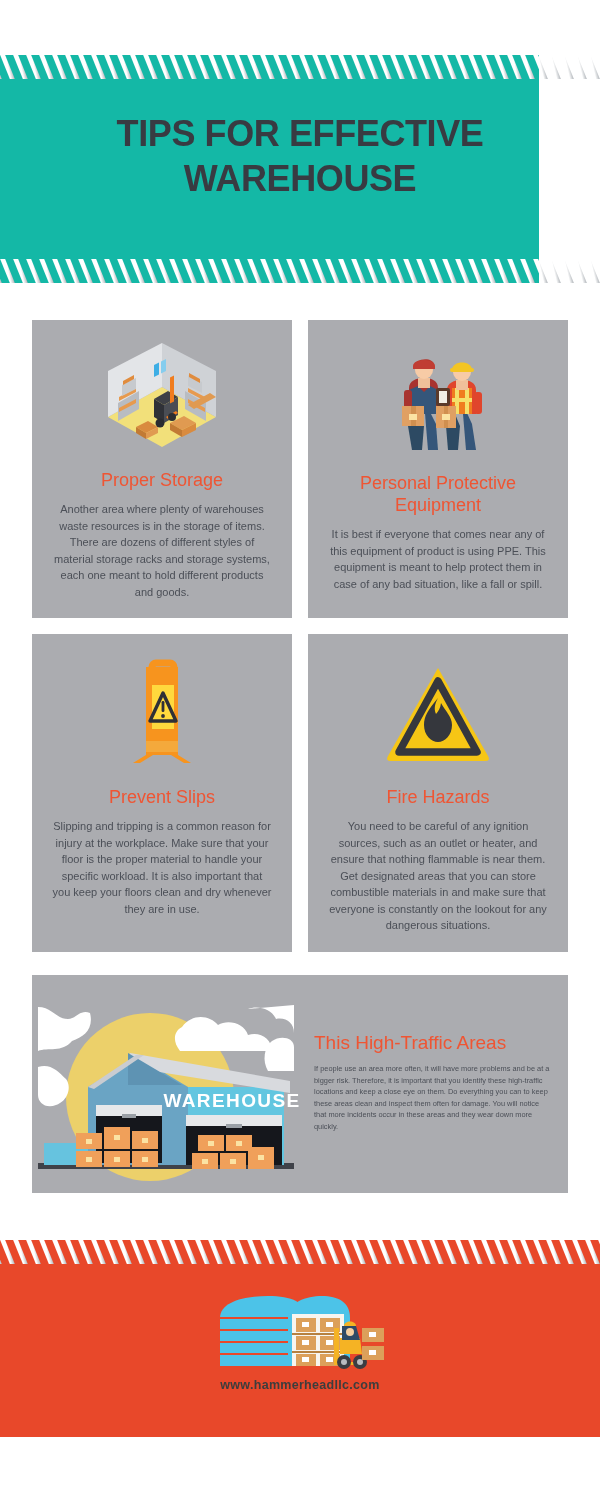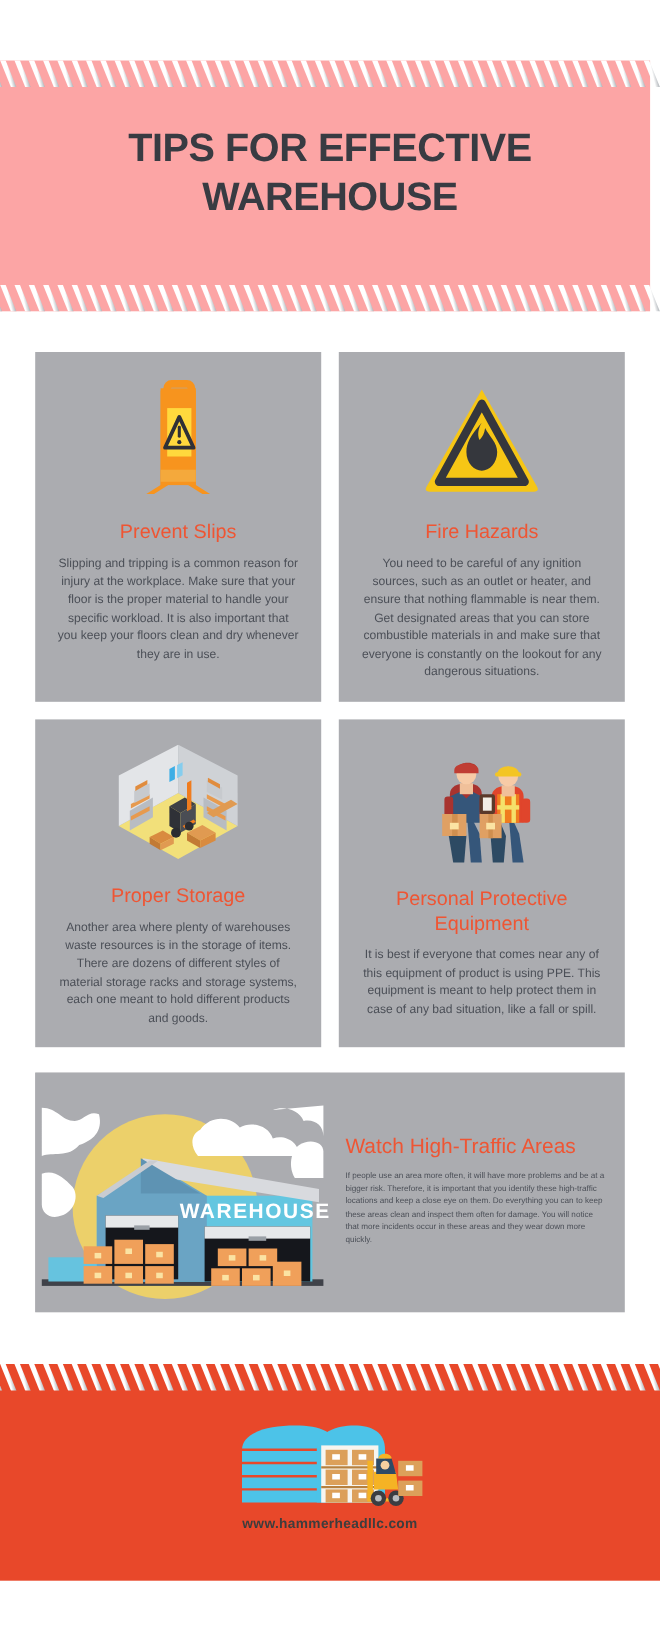--- a/index.html
+++ b/index.html
@@ -16,23 +16,23 @@
     height: 1500px;
     background: #ffffff;
     overflow: hidden;
   }
 
   
   .header-band {
     position: absolute;
     left: 0;
     top: 55px;
-    width: 591px;
+    width: 539px;
     height: 228px;
-    background: #fca5a5;
+    background: #14b8a6;
   }
   .stripe-row {
     position: absolute;
     left: 0;
     width: 600px;
     height: 24px;
     overflow: hidden;
   }
   .stripe-row.top { top: 0px; }
   .stripe-row.bottom { bottom: 0px; }
@@ -282,20 +282,128 @@
         <div class="slash" style="left: 577px;"></div>
         <div class="slash" style="left: 590px;"></div>
         <div class="slash" style="left: 603px;"></div>
       </div>
   </div>
 
   <div class="grid">
 
     <div class="row">
 
+      <div class="card mid-a">
+        <div class="icon-wrap">
+          <svg width="140" height="112" viewBox="0 0 140 112">
+
+            <path d="M70 104 L16 74 L70 44 L124 74 Z" fill="#f2e07a"></path>
+
+            <path d="M16 74 L16 28 L70 0 L70 44 Z" fill="#e3e5e8"></path>
+
+            <path d="M124 74 L124 28 L70 0 L70 44 Z" fill="#cfd2d6"></path>
+
+            <rect x="60" y="12" width="13" height="12" fill="#36a9e1" transform="skewY(-26)"></rect>
+            <g transform="translate(62,22) skewY(-27)">
+              <rect x="0" y="0" width="5" height="12" fill="#3eaee5"></rect>
+              <rect x="7" y="0" width="5" height="12" fill="#85cdee"></rect>
+            </g>
+
+            <g>
+              <path d="M26 60 L47 48 L47 66 L26 78 Z" fill="#b8bcc2"></path>
+              <path d="M27 54 L44 45 L44 49 L27 58 Z" fill="#e79a4e"></path>
+              <path d="M27 65 L44 56 L44 60 L27 69 Z" fill="#e79a4e"></path>
+              <path d="M30 42 L44 35 L44 46 L30 53 Z" fill="#c7cace"></path>
+              <path d="M31 38 L42 32 L42 36 L31 42 Z" fill="#e08c3e"></path>
+            </g>
+
+            <g>
+              <path d="M93 48 L114 60 L114 78 L93 66 Z" fill="#b8bcc2"></path>
+              <path d="M96 45 L113 54 L113 58 L96 49 Z" fill="#e79a4e"></path>
+              <path d="M96 56 L113 65 L113 69 L96 60 Z" fill="#e79a4e"></path>
+              <path d="M96 32 L110 39 L110 50 L96 43 Z" fill="#c7cace"></path>
+              <path d="M97 30 L108 36 L108 40 L97 34 Z" fill="#e08c3e"></path>
+            </g>
+
+            <path d="M44 84 L56 78 L66 84 L54 90 Z" fill="#d98b3f"></path>
+            <path d="M44 84 L54 90 L54 96 L44 90 Z" fill="#c27a34"></path>
+            <path d="M54 90 L66 84 L66 90 L54 96 Z" fill="#e09a51"></path>
+            <path d="M78 80 L92 73 L104 80 L90 87 Z" fill="#e09a51"></path>
+            <path d="M78 80 L90 87 L90 94 L78 87 Z" fill="#c27a34"></path>
+            <path d="M90 87 L104 80 L104 87 L90 94 Z" fill="#d98b3f"></path>
+
+            <path d="M96 62 L118 50 L124 54 L102 66 Z" fill="#e09a51"></path>
+
+            <g>
+              <path d="M62 56 L76 48 L86 54 L72 62 Z" fill="#3e4046"></path>
+              <path d="M62 56 L72 62 L72 80 L62 74 Z" fill="#2f3137"></path>
+              <path d="M72 62 L86 54 L86 72 L72 80 Z" fill="#4a4d54"></path>
+              <rect x="74" y="54" width="4" height="26" fill="#f07c1e" transform="skewY(-28) translate(4,22)"></rect>
+              <path d="M74 74 L84 68 L86 70 L76 76 Z" fill="#f07c1e"></path>
+              <circle cx="68" cy="80" r="4.5" fill="#2a2c31"></circle>
+              <circle cx="80" cy="74" r="4" fill="#2a2c31"></circle>
+            </g>
+          </svg>
+        </div>
+        <div class="card-title">Proper Storage</div>
+        <div class="card-body">Another area where plenty of warehouses waste resources is in the storage of items. There are dozens of different styles of material storage racks and storage systems, each one meant to hold different products and goods.</div>
+      </div>
+
+      <div class="card mid-b">
+        <div class="icon-wrap">
+          <svg width="120" height="104" viewBox="0 0 120 104">
+
+            <g>
+              <path d="M34 52 L30 78 L34 102 L44 102 L46 78 Z" fill="#2d4a63"></path>
+              <path d="M46 52 L48 78 L50 102 L60 102 L58 76 Z" fill="#35567a"></path>
+              <path d="M31 40 C31 33 38 30 46 30 C54 30 60 33 60 40 L60 62 L31 62 Z" fill="#a8332f"></path>
+              <path d="M31 42 L31 66 L60 66 L60 42 L52 38 L46 44 L40 38 Z" fill="#35567a"></path>
+              <rect x="40" y="30" width="12" height="10" fill="#f0c09a"></rect>
+              <circle cx="46" cy="22" r="9" fill="#f7cba6"></circle>
+              <path d="M36 20 C36 11 56 11 56 20 L56 17 C56 9 36 9 36 20 Z" fill="#b2382f"></path>
+              <path d="M35 18 C35 10 57 10 57 18 L57 21 L35 21 Z" fill="#c03d33"></path>
+              <rect x="26" y="42" width="8" height="22" rx="3" fill="#a8332f"></rect>
+              <rect x="58" y="42" width="8" height="22" rx="3" fill="#a8332f"></rect>
+
+              <rect x="24" y="58" width="22" height="20" fill="#e0a063"></rect>
+              <rect x="33" y="58" width="5" height="20" fill="#d08f4f"></rect>
+              <rect x="31" y="66" width="8" height="6" fill="#fbe3a3"></rect>
+            </g>
+
+            <g>
+              <path d="M72 54 L68 78 L70 102 L80 102 L82 78 Z" fill="#2d4a63"></path>
+              <path d="M84 54 L86 78 L88 102 L98 102 L94 76 Z" fill="#35567a"></path>
+              <path d="M69 42 C69 35 76 32 84 32 C92 32 98 35 98 42 L98 66 L69 66 Z" fill="#e0452c"></path>
+              <rect x="74" y="40" width="20" height="26" fill="#f07c1e"></rect>
+              <rect x="77" y="40" width="4" height="26" fill="#f5e06a"></rect>
+              <rect x="87" y="40" width="4" height="26" fill="#f5e06a"></rect>
+              <rect x="74" y="50" width="20" height="4" fill="#f5e06a"></rect>
+              <rect x="78" y="32" width="12" height="10" fill="#f0c09a"></rect>
+              <circle cx="84" cy="24" r="9" fill="#f7cba6"></circle>
+              <path d="M74 22 C74 12 94 12 94 22 Z" fill="#f3c524"></path>
+              <rect x="72" y="20" width="24" height="4" rx="2" fill="#f3c524"></rect>
+              <rect x="64" y="44" width="8" height="22" rx="3" fill="#e0452c"></rect>
+              <rect x="96" y="44" width="8" height="22" rx="3" fill="#e0452c"></rect>
+
+              <rect x="58" y="40" width="14" height="18" rx="2" fill="#5b3a2a"></rect>
+              <rect x="61" y="43" width="8" height="12" fill="#f2efe6"></rect>
+
+              <rect x="58" y="58" width="20" height="22" fill="#e0a063"></rect>
+              <rect x="66" y="58" width="4" height="22" fill="#d08f4f"></rect>
+              <rect x="64" y="66" width="8" height="6" fill="#fbe3a3"></rect>
+            </g>
+          </svg>
+        </div>
+        <div class="card-title">Personal Protective Equipment</div>
+        <div class="card-body">It is best if everyone that comes near any of this equipment of product is using PPE. This equipment is meant to help protect them in case of any bad situation, like a fall or spill.</div>
+      </div>
+    </div>
+
+    <div class="row">
+
       <div class="card tall-a">
         <div class="icon-wrap">
           <svg width="92" height="110" viewBox="0 0 92 110">
             <rect x="36" y="4" width="22" height="9" rx="4" fill="none" stroke="#f7941e" stroke-width="7"></rect>
             <path d="M30 10 L30 96 L17 104 L24 104 L37 96 L37 10 Z" fill="#f7941e"></path>
             <path d="M62 10 L62 96 L75 104 L68 104 L55 96 L55 10 Z" fill="#f7941e"></path>
             <rect x="30" y="8" width="32" height="88" fill="#f7941e"></rect>
             <rect x="30" y="82" width="32" height="11" fill="#f4a93c"></rect>
             <rect x="36" y="26" width="22" height="44" fill="#ffd93d"></rect>
             <path d="M47 34 L60 62 L34 62 Z" fill="none" stroke="#2f3036" stroke-width="3.4" stroke-linejoin="round"></path>
@@ -312,128 +420,20 @@
           <svg width="108" height="100" viewBox="0 0 108 100">
             <path d="M54 4 L104 92 Q107 97 101 97 L7 97 Q1 97 4 92 Z" fill="#f6c615"></path>
             <path d="M54 17 L93 88 L15 88 Z" fill="none" stroke="#35373d" stroke-width="7.5" stroke-linejoin="round"></path>
             <path d="M54 34 C44 46 40 52 40 61 C40 71 47 78 54 78 C61 78 68 71 68 61 C68 52 61 47 57 39 C56.4 44 54.6 47 52 50 C49.6 45 51 39 54 34 Z" fill="#35373d"></path>
           </svg>
         </div>
         <div class="card-title">Fire Hazards</div>
         <div class="card-body">You need to be careful of any ignition sources, such as an outlet or heater, and ensure that nothing flammable is near them. Get designated areas that you can store combustible materials in and make sure that everyone is constantly on the lookout for any dangerous situations.</div>
       </div>
     </div>
-
-    <div class="row">
-
-      <div class="card mid-a">
-        <div class="icon-wrap">
-          <svg width="140" height="112" viewBox="0 0 140 112">
-
-            <path d="M70 104 L16 74 L70 44 L124 74 Z" fill="#f2e07a"></path>
-
-            <path d="M16 74 L16 28 L70 0 L70 44 Z" fill="#e3e5e8"></path>
-
-            <path d="M124 74 L124 28 L70 0 L70 44 Z" fill="#cfd2d6"></path>
-
-            <rect x="60" y="12" width="13" height="12" fill="#36a9e1" transform="skewY(-26)"></rect>
-            <g transform="translate(62,22) skewY(-27)">
-              <rect x="0" y="0" width="5" height="12" fill="#3eaee5"></rect>
-              <rect x="7" y="0" width="5" height="12" fill="#85cdee"></rect>
-            </g>
-
-            <g>
-              <path d="M26 60 L47 48 L47 66 L26 78 Z" fill="#b8bcc2"></path>
-              <path d="M27 54 L44 45 L44 49 L27 58 Z" fill="#e79a4e"></path>
-              <path d="M27 65 L44 56 L44 60 L27 69 Z" fill="#e79a4e"></path>
-              <path d="M30 42 L44 35 L44 46 L30 53 Z" fill="#c7cace"></path>
-              <path d="M31 38 L42 32 L42 36 L31 42 Z" fill="#e08c3e"></path>
-            </g>
-
-            <g>
-              <path d="M93 48 L114 60 L114 78 L93 66 Z" fill="#b8bcc2"></path>
-              <path d="M96 45 L113 54 L113 58 L96 49 Z" fill="#e79a4e"></path>
-              <path d="M96 56 L113 65 L113 69 L96 60 Z" fill="#e79a4e"></path>
-              <path d="M96 32 L110 39 L110 50 L96 43 Z" fill="#c7cace"></path>
-              <path d="M97 30 L108 36 L108 40 L97 34 Z" fill="#e08c3e"></path>
-            </g>
-
-            <path d="M44 84 L56 78 L66 84 L54 90 Z" fill="#d98b3f"></path>
-            <path d="M44 84 L54 90 L54 96 L44 90 Z" fill="#c27a34"></path>
-            <path d="M54 90 L66 84 L66 90 L54 96 Z" fill="#e09a51"></path>
-            <path d="M78 80 L92 73 L104 80 L90 87 Z" fill="#e09a51"></path>
-            <path d="M78 80 L90 87 L90 94 L78 87 Z" fill="#c27a34"></path>
-            <path d="M90 87 L104 80 L104 87 L90 94 Z" fill="#d98b3f"></path>
-
-            <path d="M96 62 L118 50 L124 54 L102 66 Z" fill="#e09a51"></path>
-
-            <g>
-              <path d="M62 56 L76 48 L86 54 L72 62 Z" fill="#3e4046"></path>
-              <path d="M62 56 L72 62 L72 80 L62 74 Z" fill="#2f3137"></path>
-              <path d="M72 62 L86 54 L86 72 L72 80 Z" fill="#4a4d54"></path>
-              <rect x="74" y="54" width="4" height="26" fill="#f07c1e" transform="skewY(-28) translate(4,22)"></rect>
-              <path d="M74 74 L84 68 L86 70 L76 76 Z" fill="#f07c1e"></path>
-              <circle cx="68" cy="80" r="4.5" fill="#2a2c31"></circle>
-              <circle cx="80" cy="74" r="4" fill="#2a2c31"></circle>
-            </g>
-          </svg>
-        </div>
-        <div class="card-title">Proper Storage</div>
-        <div class="card-body">Another area where plenty of warehouses waste resources is in the storage of items. There are dozens of different styles of material storage racks and storage systems, each one meant to hold different products and goods.</div>
-      </div>
-
-      <div class="card mid-b">
-        <div class="icon-wrap">
-          <svg width="120" height="104" viewBox="0 0 120 104">
-
-            <g>
-              <path d="M34 52 L30 78 L34 102 L44 102 L46 78 Z" fill="#2d4a63"></path>
-              <path d="M46 52 L48 78 L50 102 L60 102 L58 76 Z" fill="#35567a"></path>
-              <path d="M31 40 C31 33 38 30 46 30 C54 30 60 33 60 40 L60 62 L31 62 Z" fill="#a8332f"></path>
-              <path d="M31 42 L31 66 L60 66 L60 42 L52 38 L46 44 L40 38 Z" fill="#35567a"></path>
-              <rect x="40" y="30" width="12" height="10" fill="#f0c09a"></rect>
-              <circle cx="46" cy="22" r="9" fill="#f7cba6"></circle>
-              <path d="M36 20 C36 11 56 11 56 20 L56 17 C56 9 36 9 36 20 Z" fill="#b2382f"></path>
-              <path d="M35 18 C35 10 57 10 57 18 L57 21 L35 21 Z" fill="#c03d33"></path>
-              <rect x="26" y="42" width="8" height="22" rx="3" fill="#a8332f"></rect>
-              <rect x="58" y="42" width="8" height="22" rx="3" fill="#a8332f"></rect>
-
-              <rect x="24" y="58" width="22" height="20" fill="#e0a063"></rect>
-              <rect x="33" y="58" width="5" height="20" fill="#d08f4f"></rect>
-              <rect x="31" y="66" width="8" height="6" fill="#fbe3a3"></rect>
-            </g>
-
-            <g>
-              <path d="M72 54 L68 78 L70 102 L80 102 L82 78 Z" fill="#2d4a63"></path>
-              <path d="M84 54 L86 78 L88 102 L98 102 L94 76 Z" fill="#35567a"></path>
-              <path d="M69 42 C69 35 76 32 84 32 C92 32 98 35 98 42 L98 66 L69 66 Z" fill="#e0452c"></path>
-              <rect x="74" y="40" width="20" height="26" fill="#f07c1e"></rect>
-              <rect x="77" y="40" width="4" height="26" fill="#f5e06a"></rect>
-              <rect x="87" y="40" width="4" height="26" fill="#f5e06a"></rect>
-              <rect x="74" y="50" width="20" height="4" fill="#f5e06a"></rect>
-              <rect x="78" y="32" width="12" height="10" fill="#f0c09a"></rect>
-              <circle cx="84" cy="24" r="9" fill="#f7cba6"></circle>
-              <path d="M74 22 C74 12 94 12 94 22 Z" fill="#f3c524"></path>
-              <rect x="72" y="20" width="24" height="4" rx="2" fill="#f3c524"></rect>
-              <rect x="64" y="44" width="8" height="22" rx="3" fill="#e0452c"></rect>
-              <rect x="96" y="44" width="8" height="22" rx="3" fill="#e0452c"></rect>
-
-              <rect x="58" y="40" width="14" height="18" rx="2" fill="#5b3a2a"></rect>
-              <rect x="61" y="43" width="8" height="12" fill="#f2efe6"></rect>
-
-              <rect x="58" y="58" width="20" height="22" fill="#e0a063"></rect>
-              <rect x="66" y="58" width="4" height="22" fill="#d08f4f"></rect>
-              <rect x="64" y="66" width="8" height="6" fill="#fbe3a3"></rect>
-            </g>
-          </svg>
-        </div>
-        <div class="card-title">Personal Protective Equipment</div>
-        <div class="card-body">It is best if everyone that comes near any of this equipment of product is using PPE. This equipment is meant to help protect them in case of any bad situation, like a fall or spill.</div>
-      </div>
-    </div>
   </div>
 
   <div class="wide-panel">
     <div class="wide-illus">
       <svg width="268" height="218" viewBox="0 0 268 218">
         <rect x="0" y="0" width="268" height="218" fill="#abacb0"></rect>
 
         <circle cx="118" cy="122" r="84" fill="#ecd06a"></circle>
 
         <path d="M6 30 L6 162 L262 162 L262 30 Z" fill="none"></path>
@@ -494,21 +494,21 @@
         <g fill="#fbe3a3">
           <rect x="176" y="166" width="6" height="5"></rect>
             <rect x="204" y="166" width="6" height="5"></rect>
           <rect x="170" y="184" width="6" height="5"></rect>
             <rect x="198" y="184" width="6" height="5"></rect>
           <rect x="226" y="180" width="6" height="5"></rect>
         </g>
       </svg>
     </div>
     <div class="wide-text">
-      <div class="wide-title">Watch High-Traffic Areas</div>
+      <div class="wide-title">This High-Traffic Areas</div>
       <div class="wide-body">If people use an area more often, it will have more problems and be at a bigger risk. Therefore, it is important that you identify these high-traffic locations and keep a close eye on them. Do everything you can to keep these areas clean and inspect them often for damage. You will notice that more incidents occur in these areas and they wear down more quickly.</div>
     </div>
   </div>
 
   <div class="footer-band">
     <div class="stripe-row top" id="stripes-foot">
         <div class="slash" style="left: -8px;"></div>
         <div class="slash" style="left: 5px;"></div>
         <div class="slash" style="left: 18px;"></div>
         <div class="slash" style="left: 31px;"></div>

